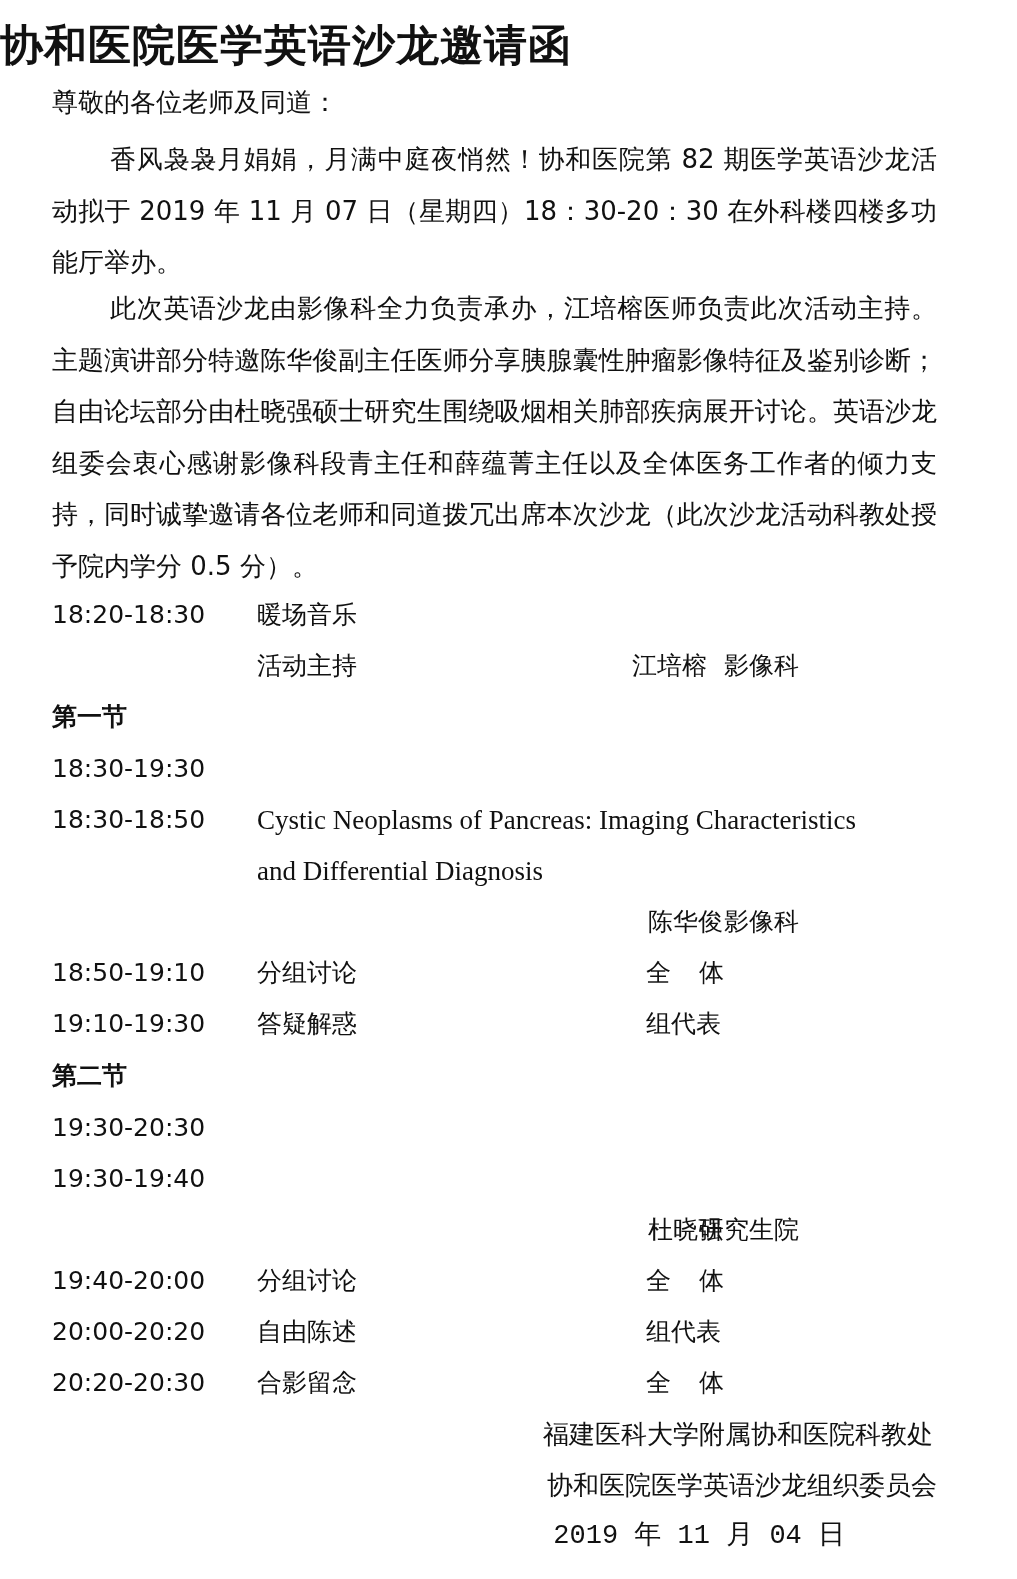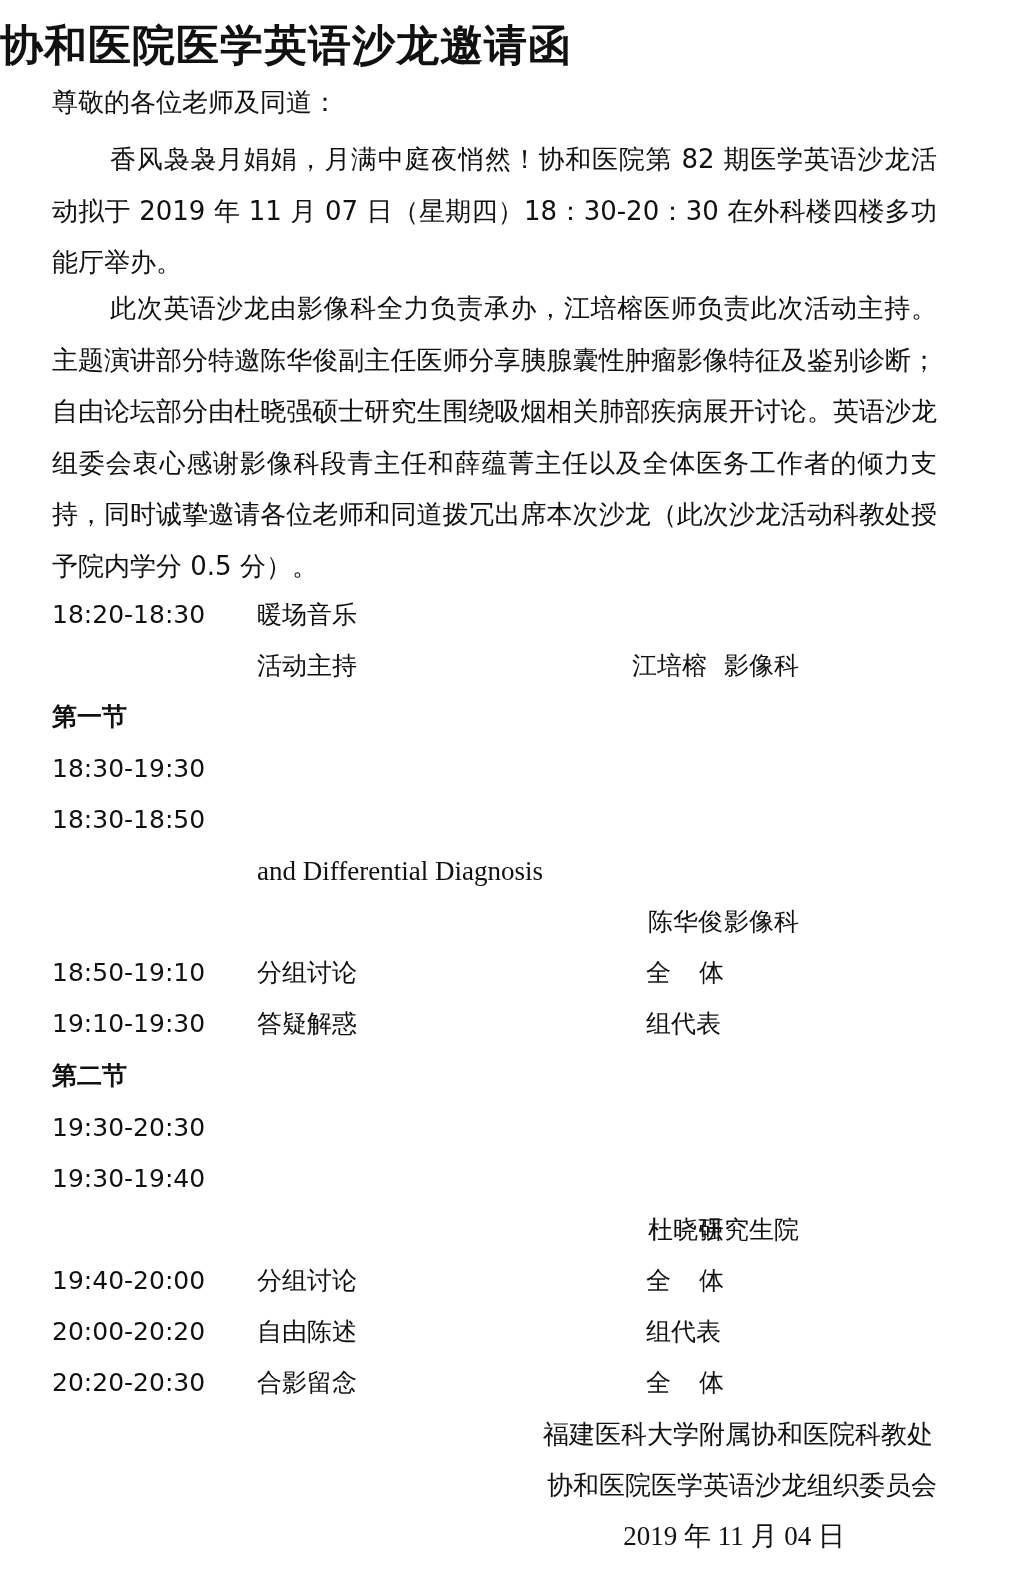--- a/index.html
+++ b/index.html
@@ -42,20 +42,21 @@
     <span class="person" style="left:632px;">江培榕</span>
     <span class="dept">影像科</span>
   </div>
 
   <div class="section-head" style="top:697px;">第一节</div>
   <div class="row" style="top:749px;padding-left:45px;">
     <span class="time">18:30-19:30</span>
   </div>
   <div class="row" style="top:800px;">
     <span class="time">18:30-18:50</span>
+    <span class="act en">Cystic Neoplasms of Pancreas: Imaging Characteristics</span>
   </div>
   <div class="row" style="top:851px;">
     <span class="act en">and Differential Diagnosis</span>
   </div>
   <div class="row" style="top:902px;">
     <span class="person" style="left:648px;">陈华俊</span>
     <span class="dept">影像科</span>
   </div>
   <div class="row" style="top:953px;">
     <span class="time">18:50-19:10</span>
@@ -90,15 +91,15 @@
     <span class="person">组代表</span>
   </div>
   <div class="row" style="top:1363px;">
     <span class="time">20:20-20:30</span>
     <span class="act">合影留念</span>
     <span class="person wide">全体</span>
   </div>
 
   <div class="sig" style="top:1414px;">福建医科大学附属协和医院科教处</div>
   <div class="sig" style="top:1465px; right:80px;">协和医院医学英语沙龙组织委员会</div>
-  <div class="sig date" style="top:1516px;">2019 年  11 月 04 日</div>
+  <div class="sig date" style="top:1516px;font-family:Liberation Mono, monospace;">2019 年  11 月 04 日</div>
 
 </div>
 
 </body></html>

